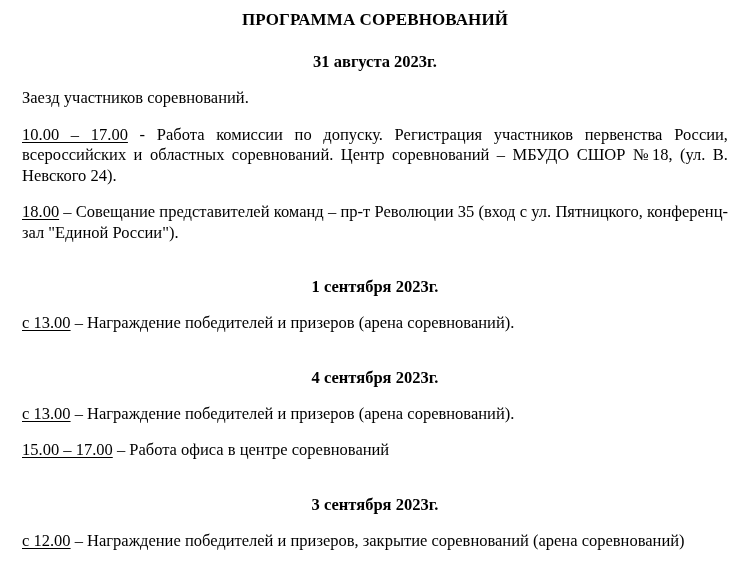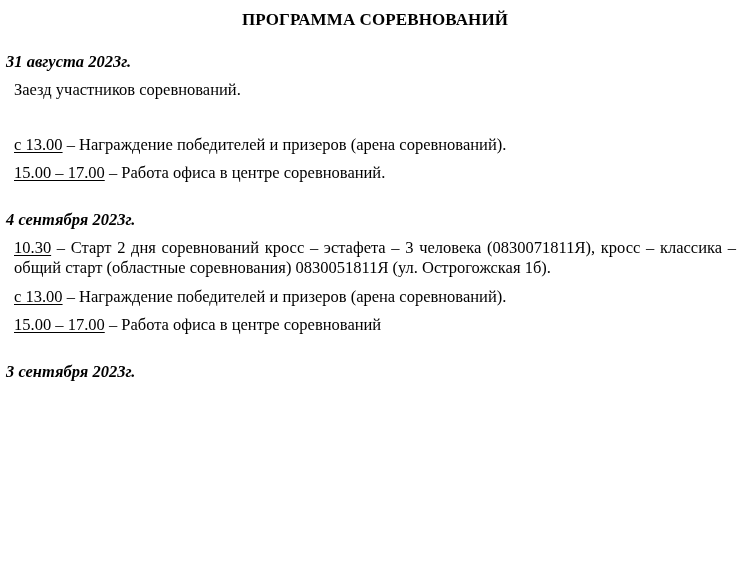--- a/index.html
+++ b/index.html
@@ -24,35 +24,34 @@
   }
   .doc-title {
     text-align: center;
     font-weight: bold;
     font-size: 17px;
     line-height: 20px;
     letter-spacing: 0.1px;
     margin: 4px 0 0 0;
   }
   .day-heading {
-    text-align: left;
+    text-align: center;
     font-weight: bold;
     font-size: 16.5px;
     line-height: 20px;
     margin: 0;
-    font-style: italic;
   }
   .spacer-lg { height: 22px; }
   .spacer-md { height: 18px; }
   .para {
     font-size: 16.5px;
     line-height: 20.5px;
     text-align: justify;
     text-justify: inter-word;
-    margin: 8px;
+    margin: 16px;
     hyphens: none;
   }
   .para.last-left {
     text-align: left;
   }
   .tm {
     text-decoration: underline;
     text-underline-offset: 2px;
     text-decoration-thickness: 1px;
   }
@@ -63,37 +62,39 @@
 
 <div class="page">
 
   <div class="doc-title">ПРОГРАММА СОРЕВНОВАНИЙ</div>
 
   <div class="spacer-lg"></div>
 
   <div class="block">
     <div class="day-heading">31 августа 2023г.</div>
     <p class="para"><span class="tm"></span><span>Заезд участников соревнований.</span></p>
+    <p class="para"><span class="tm">10.00 – 17.00</span><span> - Работа комиссии по допуску. Регистрация участников первенства России, всероссийских и областных соревнований. Центр соревнований – МБУДО СШОР №18, (ул. В. Невского 24).</span></p>
+    <p class="para"><span class="tm">18.00</span><span> – Совещание представителей команд – пр-т Революции 35 (вход с ул. Пятницкого, конференц-зал "Единой России").</span></p>
   </div>
 
   <div class="spacer-md"></div>
 
   <div class="block">
+    <div class="day-heading">1 сентября 2023г.</div>
     <p class="para"><span class="tm">с 13.00</span><span> – Награждение победителей и призеров (арена соревнований).</span></p>
-    <p class="para"><span class="tm">15.00 – 17.00</span><span> – Работа офиса в центре соревнований.</span></p>
   </div>
 
   <div class="spacer-md"></div>
 
   <div class="block">
     <div class="day-heading">4 сентября 2023г.</div>
-    <p class="para"><span class="tm">10.30</span><span> – Старт 2 дня соревнований кросс – эстафета – 3 человека (0830071811Я), кросс – классика – общий старт (областные соревнования) 0830051811Я (ул. Острогожская 1б).</span></p>
     <p class="para"><span class="tm">с 13.00</span><span> – Награждение победителей и призеров (арена соревнований).</span></p>
     <p class="para"><span class="tm">15.00 – 17.00</span><span> – Работа офиса в центре соревнований</span></p>
   </div>
 
   <div class="spacer-md"></div>
 
   <div class="block">
     <div class="day-heading">3 сентября 2023г.</div>
+    <p class="para last-left"><span class="tm">с 12.00</span><span> – Награждение победителей и призеров, закрытие соревнований (арена соревнований)</span></p>
   </div>
 
 </div>
 
 </body></html>

